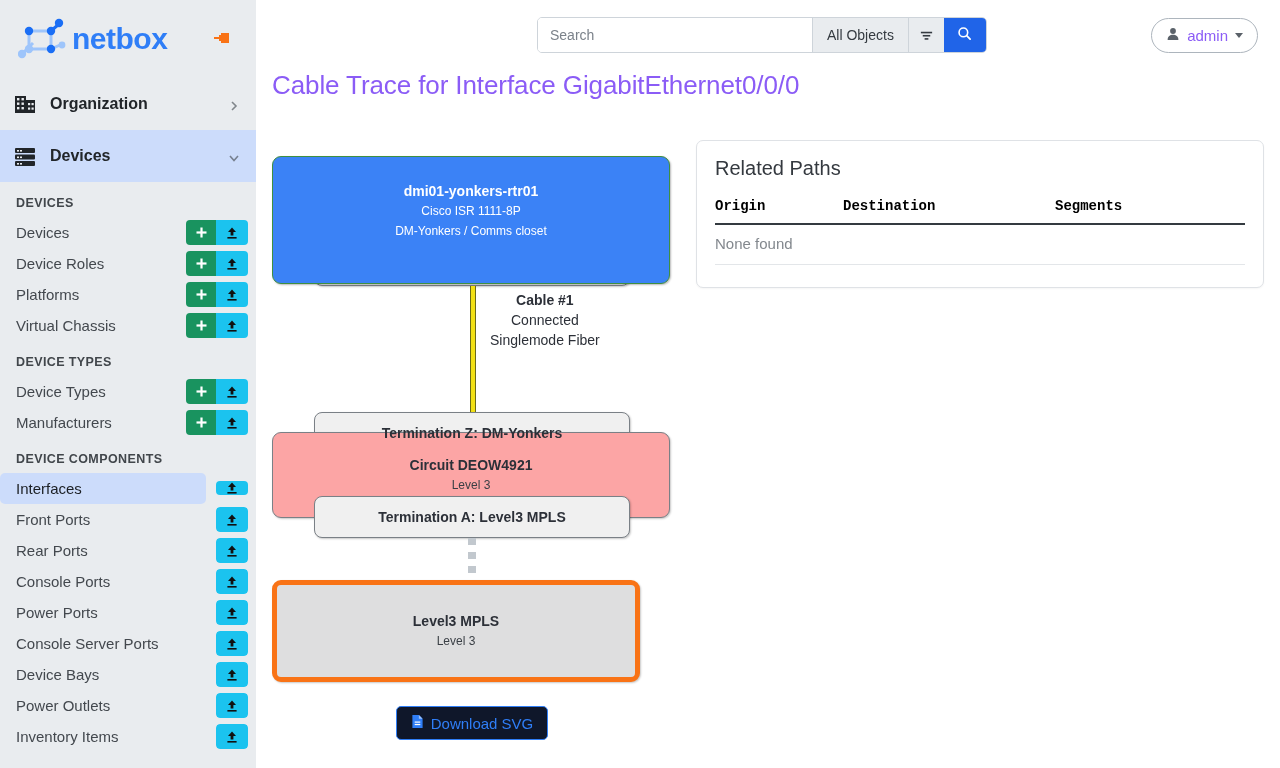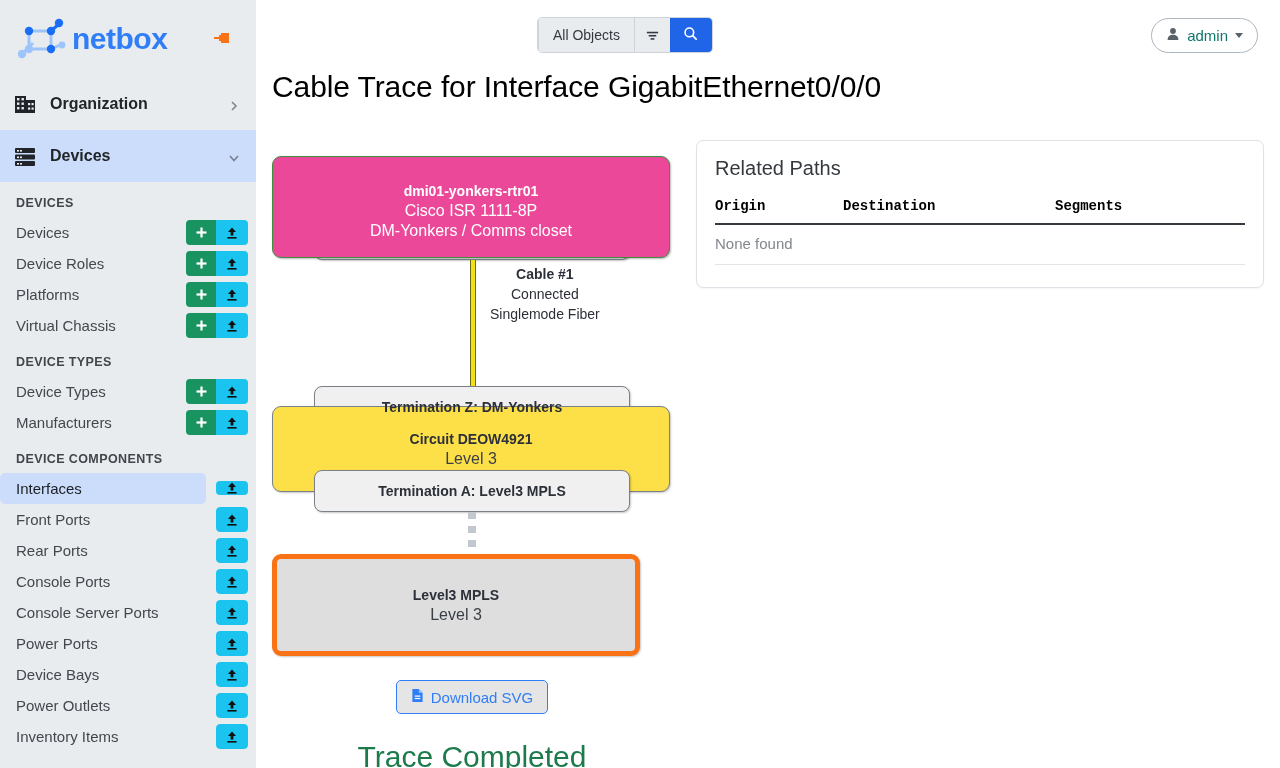--- a/index.html
+++ b/index.html
@@ -123,62 +123,62 @@
     display: flex; align-items: center; justify-content: center;
     width: 42px; height: 34px;
     background: #2064e8;
     cursor: pointer;
   }
   .user-btn {
     position: absolute; right: 22px; top: 18px;
     display: flex; align-items: center; gap: 7px;
     height: 35px; padding: 0 14px;
     border: 1px solid #adb5bd; border-radius: 18px;
-    color: #0f766e; font-size: 15px;
+    color: #8b5cf6; font-size: 15px;
     background: #fff; cursor: pointer;
   }
   .caret { width: 0; height: 0; border-left: 4.5px solid transparent; border-right: 4.5px solid transparent; border-top: 5.5px solid #5a6169; }
 
   
   .page-title {
     position: absolute; left: 272px; top: 70px;
-    font-size: 30px; font-weight: 400; color: #000000;
+    font-size: 26px; font-weight: 400; color: #8b5cf6;
     letter-spacing: -0.1px;
   }
 
   
   .trace-col { position: absolute; left: 272px; top: 156px; width: 400px; }
 
   .node {
     position: relative;
     border-radius: 9px;
     border: 1px solid #6c757d;
     text-align: center;
     box-shadow: 1px 1px 2px rgba(0,0,0,.28);
   }
   .node.device {
-    width: 398px; background: #ec4899; border-color: #3f8f40;
-    color: #ffffff; padding: 24px 10px 16px;
+    width: 398px; background: #3b82f6; border-color: #3f8f40;
+    color: #ffffff; padding: 24px 10px 42px;
   }
   .node-title { font-weight: 700; font-size: 14px; line-height: 20px; }
-  .node-sub { font-size: 16px; line-height: 20px; font-weight: 400; }
+  .node-sub { font-size: 12px; line-height: 20px; font-weight: 400; }
 
   .term {
     width: 316px; margin: 0 auto;
     background: #f0f0f0; border: 1px solid #7a8086;
     border-radius: 8px;
     padding: 12px 8px;
     font-weight: 700; font-size: 14px;
     text-align: center; color: #2c3038;
     box-shadow: 1px 1px 2px rgba(0,0,0,.22);
   }
 
   .circuit {
     width: 398px;
-    background: #fde047; border: 1px solid #7a8086;
+    background: #fca5a5; border: 1px solid #7a8086;
     border-radius: 9px;
     padding: 22px 2px;
     text-align: center;
     box-shadow: 1px 1px 2px rgba(0,0,0,.22);
   }
   .circuit .node-title { color: #2c3038; }
   .circuit .node-sub { color: #3a3f45; }
 
   .provider {
     width: 368px;
@@ -207,21 +207,21 @@
     position: absolute; left: 196px; top: 0;
     width: 8px; height: 42px;
     background: repeating-linear-gradient(to bottom,
       #c2c8ce 0px, #c2c8ce 7px,
       transparent 7px, transparent 14px);
   }
 
   .dl-btn {
     display: inline-flex; align-items: center; gap: 7px;
     border: 1px solid #2f7ef7; border-radius: 5px;
-    background: #e5e5e5; color: #2f7ef7;
+    background: #0f172a; color: #2f7ef7;
     font-size: 15px; padding: 7px 14px;
     cursor: pointer;
   }
   .dl-wrap { text-align: center; margin-top: 24px; }
 
   .trace-done {
     text-align: center; margin-top: 26px;
     font-size: 30px; color: #1d7a4b; font-weight: 400;
   }
 
@@ -486,33 +486,33 @@
       <span class="bp-imp solo">
           <svg width="14" height="14" viewBox="0 0 14 14">
             <polygon points="7,1.5 11,6 3,6" fill="#111"></polygon>
             <rect x="5.6" y="5.5" width="2.8" height="4" fill="#111"></rect>
             <rect x="2.4" y="11" width="9.2" height="1.6" fill="#111"></rect>
           </svg>
         </span>
     </span>
   </div>
   <div class="nav-item">
+    <span class="ni-label">Power Ports</span>
+    <span class="btn-pair">
+      <span class="bp-imp solo">
+          <svg width="14" height="14" viewBox="0 0 14 14">
+            <polygon points="7,1.5 11,6 3,6" fill="#111"></polygon>
+            <rect x="5.6" y="5.5" width="2.8" height="4" fill="#111"></rect>
+            <rect x="2.4" y="11" width="9.2" height="1.6" fill="#111"></rect>
+          </svg>
+        </span>
+    </span>
+  </div>
+  <div class="nav-item">
     <span class="ni-label">Console Server Ports</span>
-    <span class="btn-pair">
-      <span class="bp-imp solo">
-          <svg width="14" height="14" viewBox="0 0 14 14">
-            <polygon points="7,1.5 11,6 3,6" fill="#111"></polygon>
-            <rect x="5.6" y="5.5" width="2.8" height="4" fill="#111"></rect>
-            <rect x="2.4" y="11" width="9.2" height="1.6" fill="#111"></rect>
-          </svg>
-        </span>
-    </span>
-  </div>
-  <div class="nav-item">
-    <span class="ni-label">Power Ports</span>
     <span class="btn-pair">
       <span class="bp-imp solo">
           <svg width="14" height="14" viewBox="0 0 14 14">
             <polygon points="7,1.5 11,6 3,6" fill="#111"></polygon>
             <rect x="5.6" y="5.5" width="2.8" height="4" fill="#111"></rect>
             <rect x="2.4" y="11" width="9.2" height="1.6" fill="#111"></rect>
           </svg>
         </span>
     </span>
   </div>
@@ -549,20 +549,21 @@
             <rect x="5.6" y="5.5" width="2.8" height="4" fill="#111"></rect>
             <rect x="2.4" y="11" width="9.2" height="1.6" fill="#111"></rect>
           </svg>
         </span>
     </span>
   </div>
 </div>
 
 <div class="topbar">
   <div class="search-wrap">
+    <input class="search-input" value="" placeholder="Search" style="">
     <div class="search-scope">All Objects</div>
     <div class="search-filter">
       <svg viewBox="0 0 16 16" width="15" height="15">
         <rect x="2" y="4" width="12" height="1.7" fill="#343a40"></rect>
         <rect x="4" y="7.4" width="8" height="1.7" fill="#343a40"></rect>
         <rect x="6" y="10.8" width="4" height="1.7" fill="#343a40"></rect>
       </svg>
     </div>
     <div class="search-go">
       <span>

